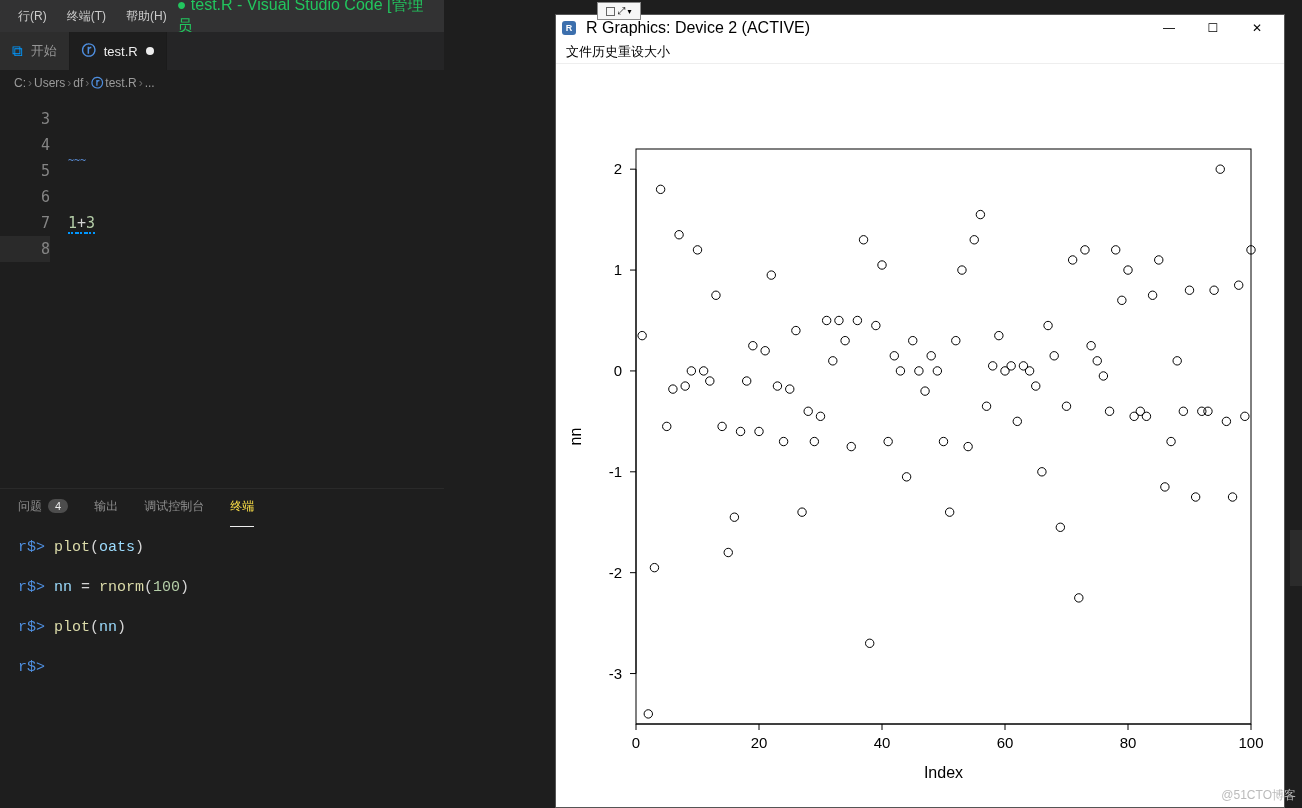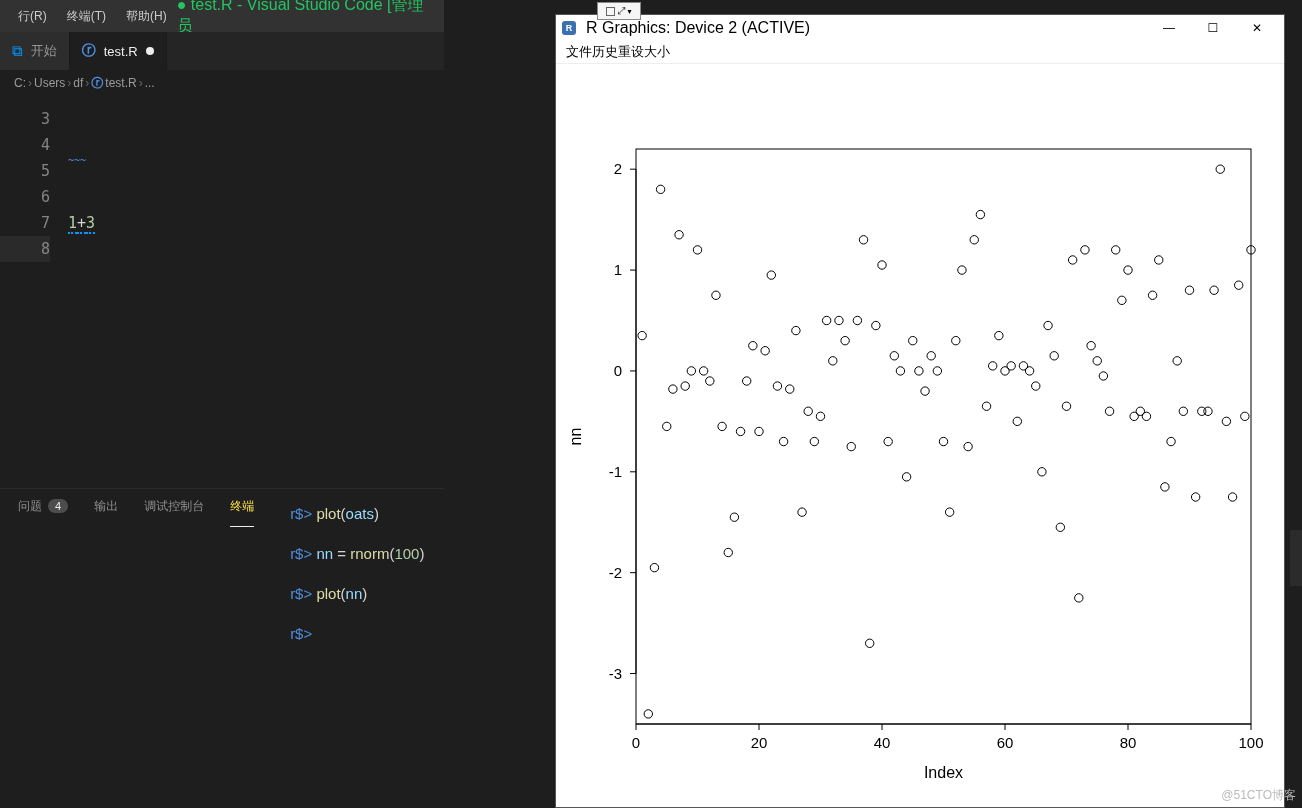--- a/index.html
+++ b/index.html
@@ -22,27 +22,27 @@
 .gutter div{height:26px}
 .codelines{flex:1;white-space:pre;color:#d4d4d4}
 .codelines div{height:26px}
 .tk-num{color:#b5cea8}
 .tk-op{color:#d4d4d4}
 .tk-var{color:#9cdcfe}
 .tk-fn{color:#dcdcaa}
 .tk-eq{color:#d4d4d4}
 .squiggle{border-bottom:2px dotted #0097ff}
 .cur-line{background:#2a2a2a}
-.panel{flex:1;display:flex;flex-direction:row;border-top:1px solid #2a2a2a}
+.panel{flex:1;display:flex;flex-direction:column;border-top:1px solid #2a2a2a}
 .panel-tabs{height:34px;display:flex;align-items:center;padding:0 18px;gap:26px;font-size:12px;color:#8e8e8e}
 .panel-tab{position:relative;padding:4px 0;display:flex;align-items:center;gap:6px}
 .panel-tab.active{color:#fde047}
 .panel-tab.active::after{content:"";position:absolute;left:0;right:0;bottom:-8px;height:1px;background:#ededed}
 .badge{background:#4d4d4d;color:#ededed;border-radius:10px;padding:1px 7px;font-size:11px}
-.terminal{flex:1;padding:14px 18px;font-family:Liberation Sans, sans-serif;font-size:15px;line-height:22px;color:#d4d4d4}
+.terminal{flex:1;padding:14px 18px;font-family:Liberation Mono, monospace;font-size:15px;line-height:22px;color:#d4d4d4}
 .terminal .row{margin-bottom:18px}
 .prompt{color:#4f8fe0}
 .t-fn{color:#dcdcaa}
 .t-var{color:#9cdcfe}
 .t-num{color:#b5cea8}
 .rwin{position:absolute;left:555px;top:14px;width:730px;height:794px;background:#ffffff;border:1px solid #555;display:flex;flex-direction:column}
 .rwin-titlebar{height:28px;display:flex;align-items:center;padding:0 6px;background:#fff}
 .rwin-title{flex:1;font-size:16px;color:#000;padding-left:4px}
 .rwin-ctrl{display:flex;gap:2px}
 .rwin-btn{width:42px;height:24px;display:flex;align-items:center;justify-content:center;font-size:12px;color:#000}

